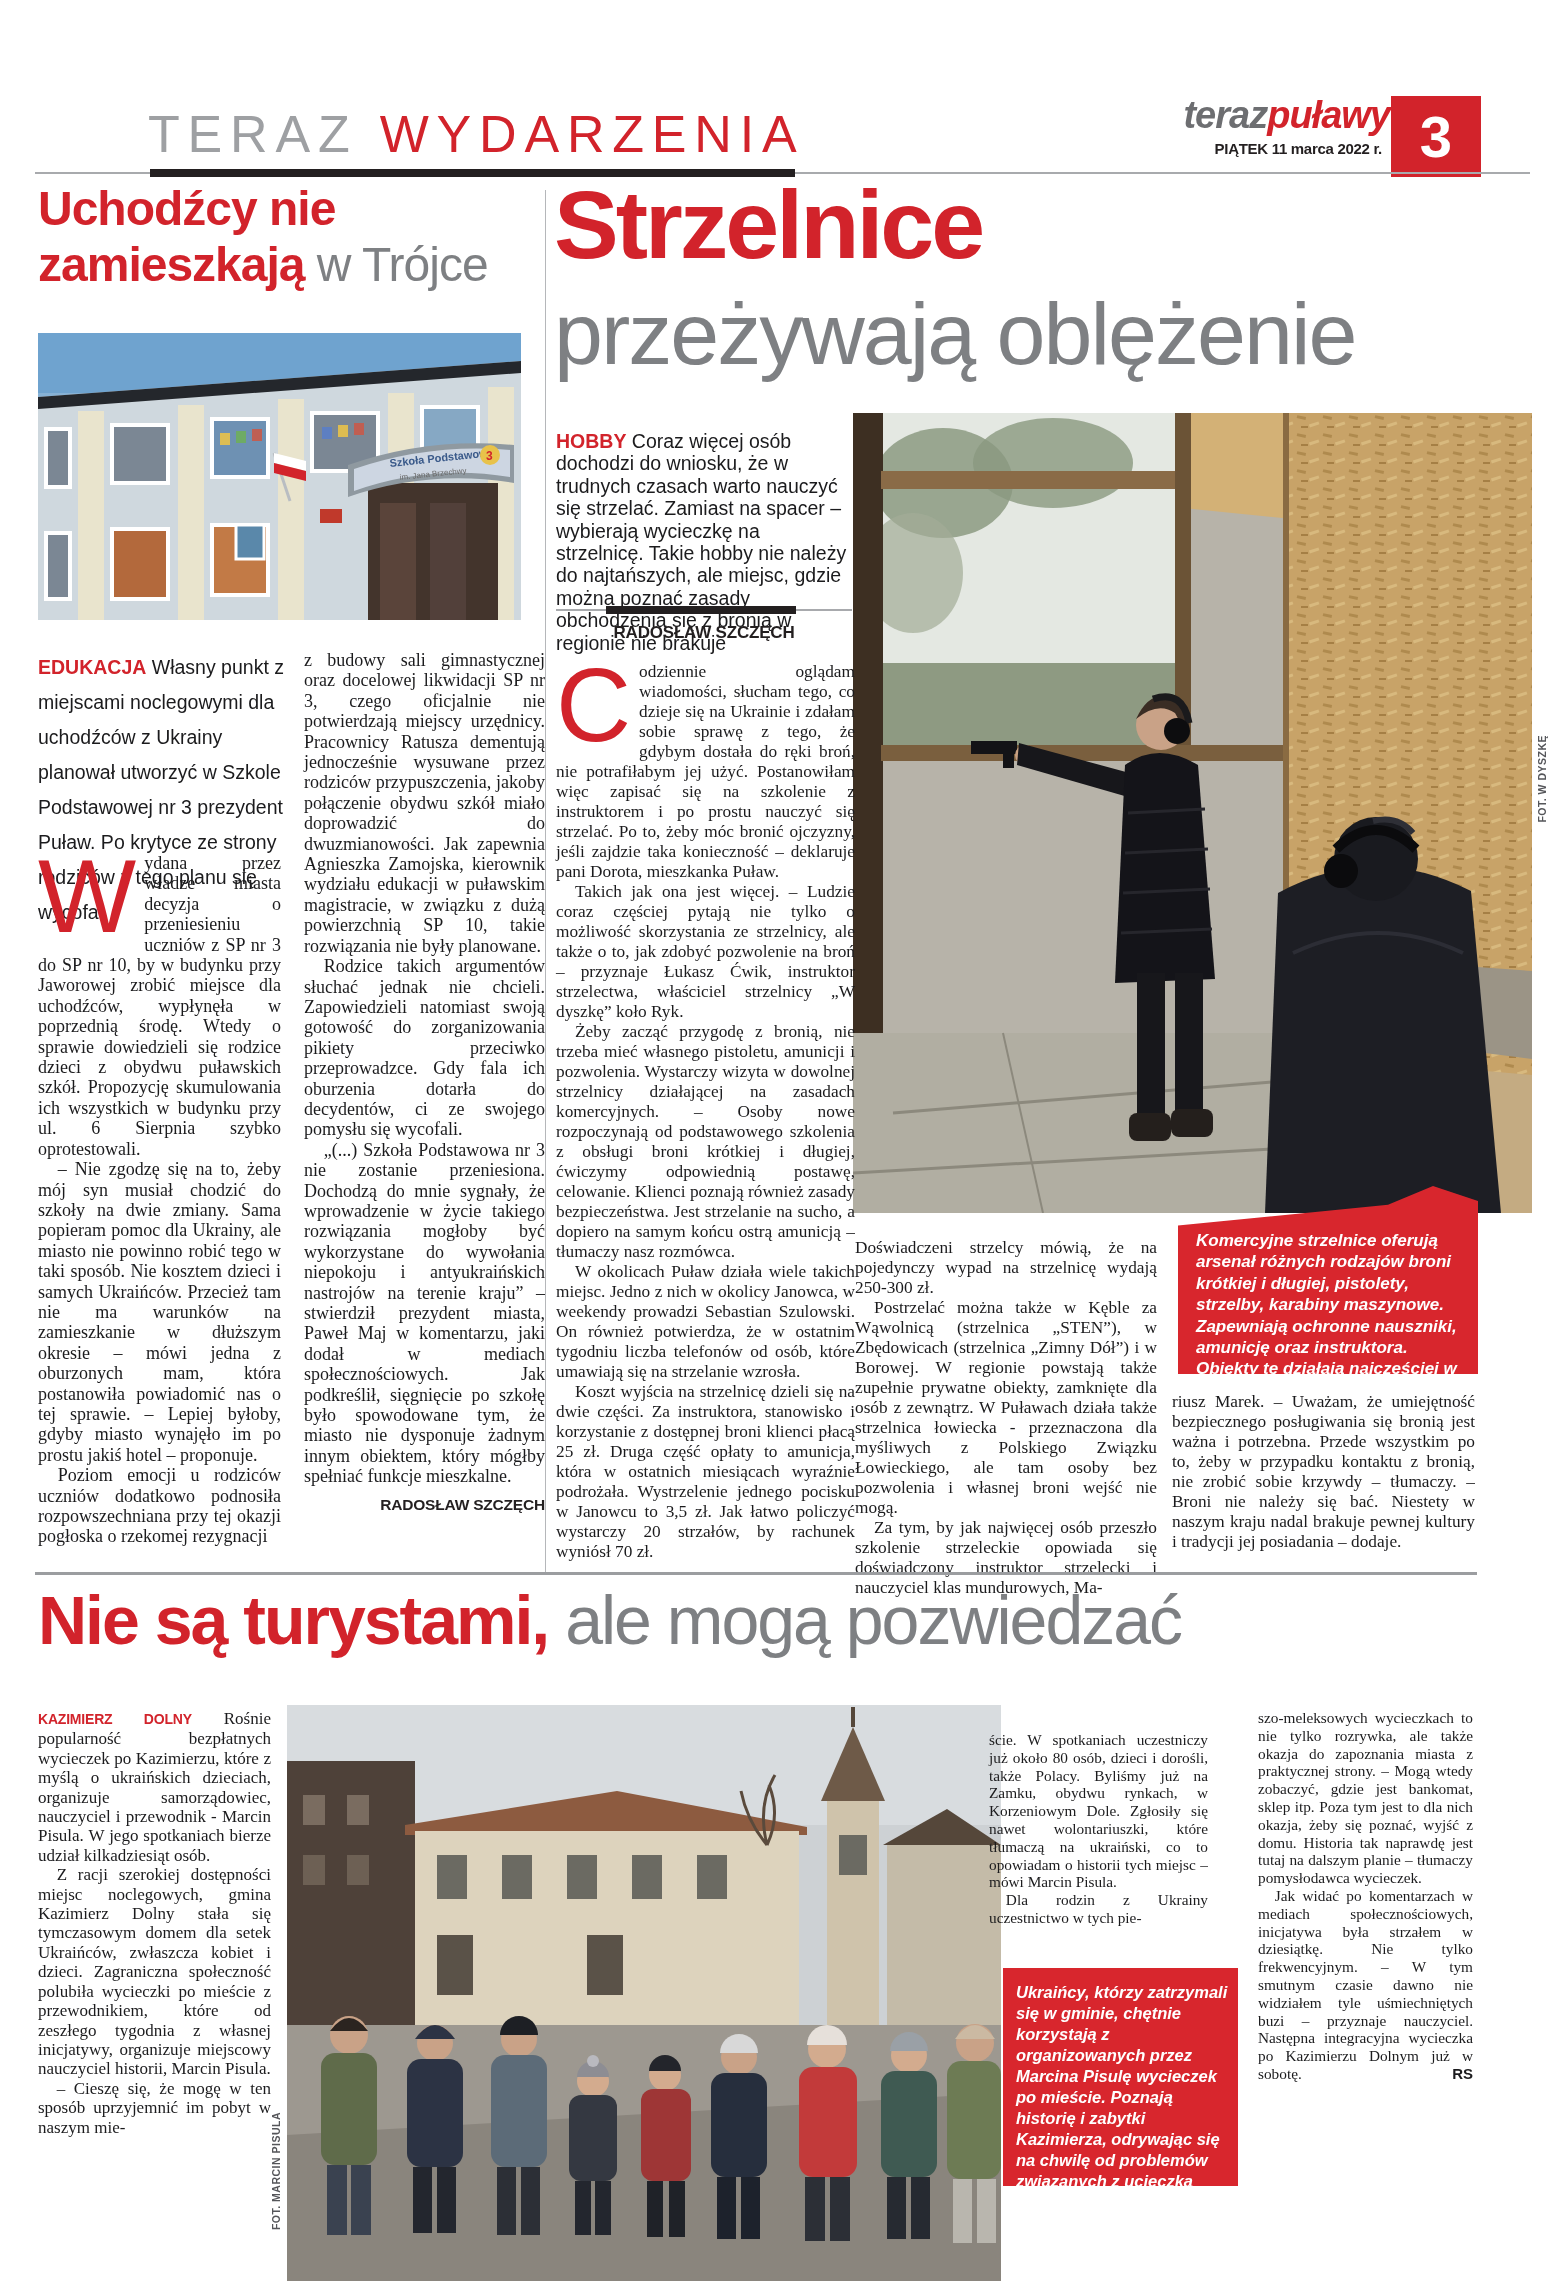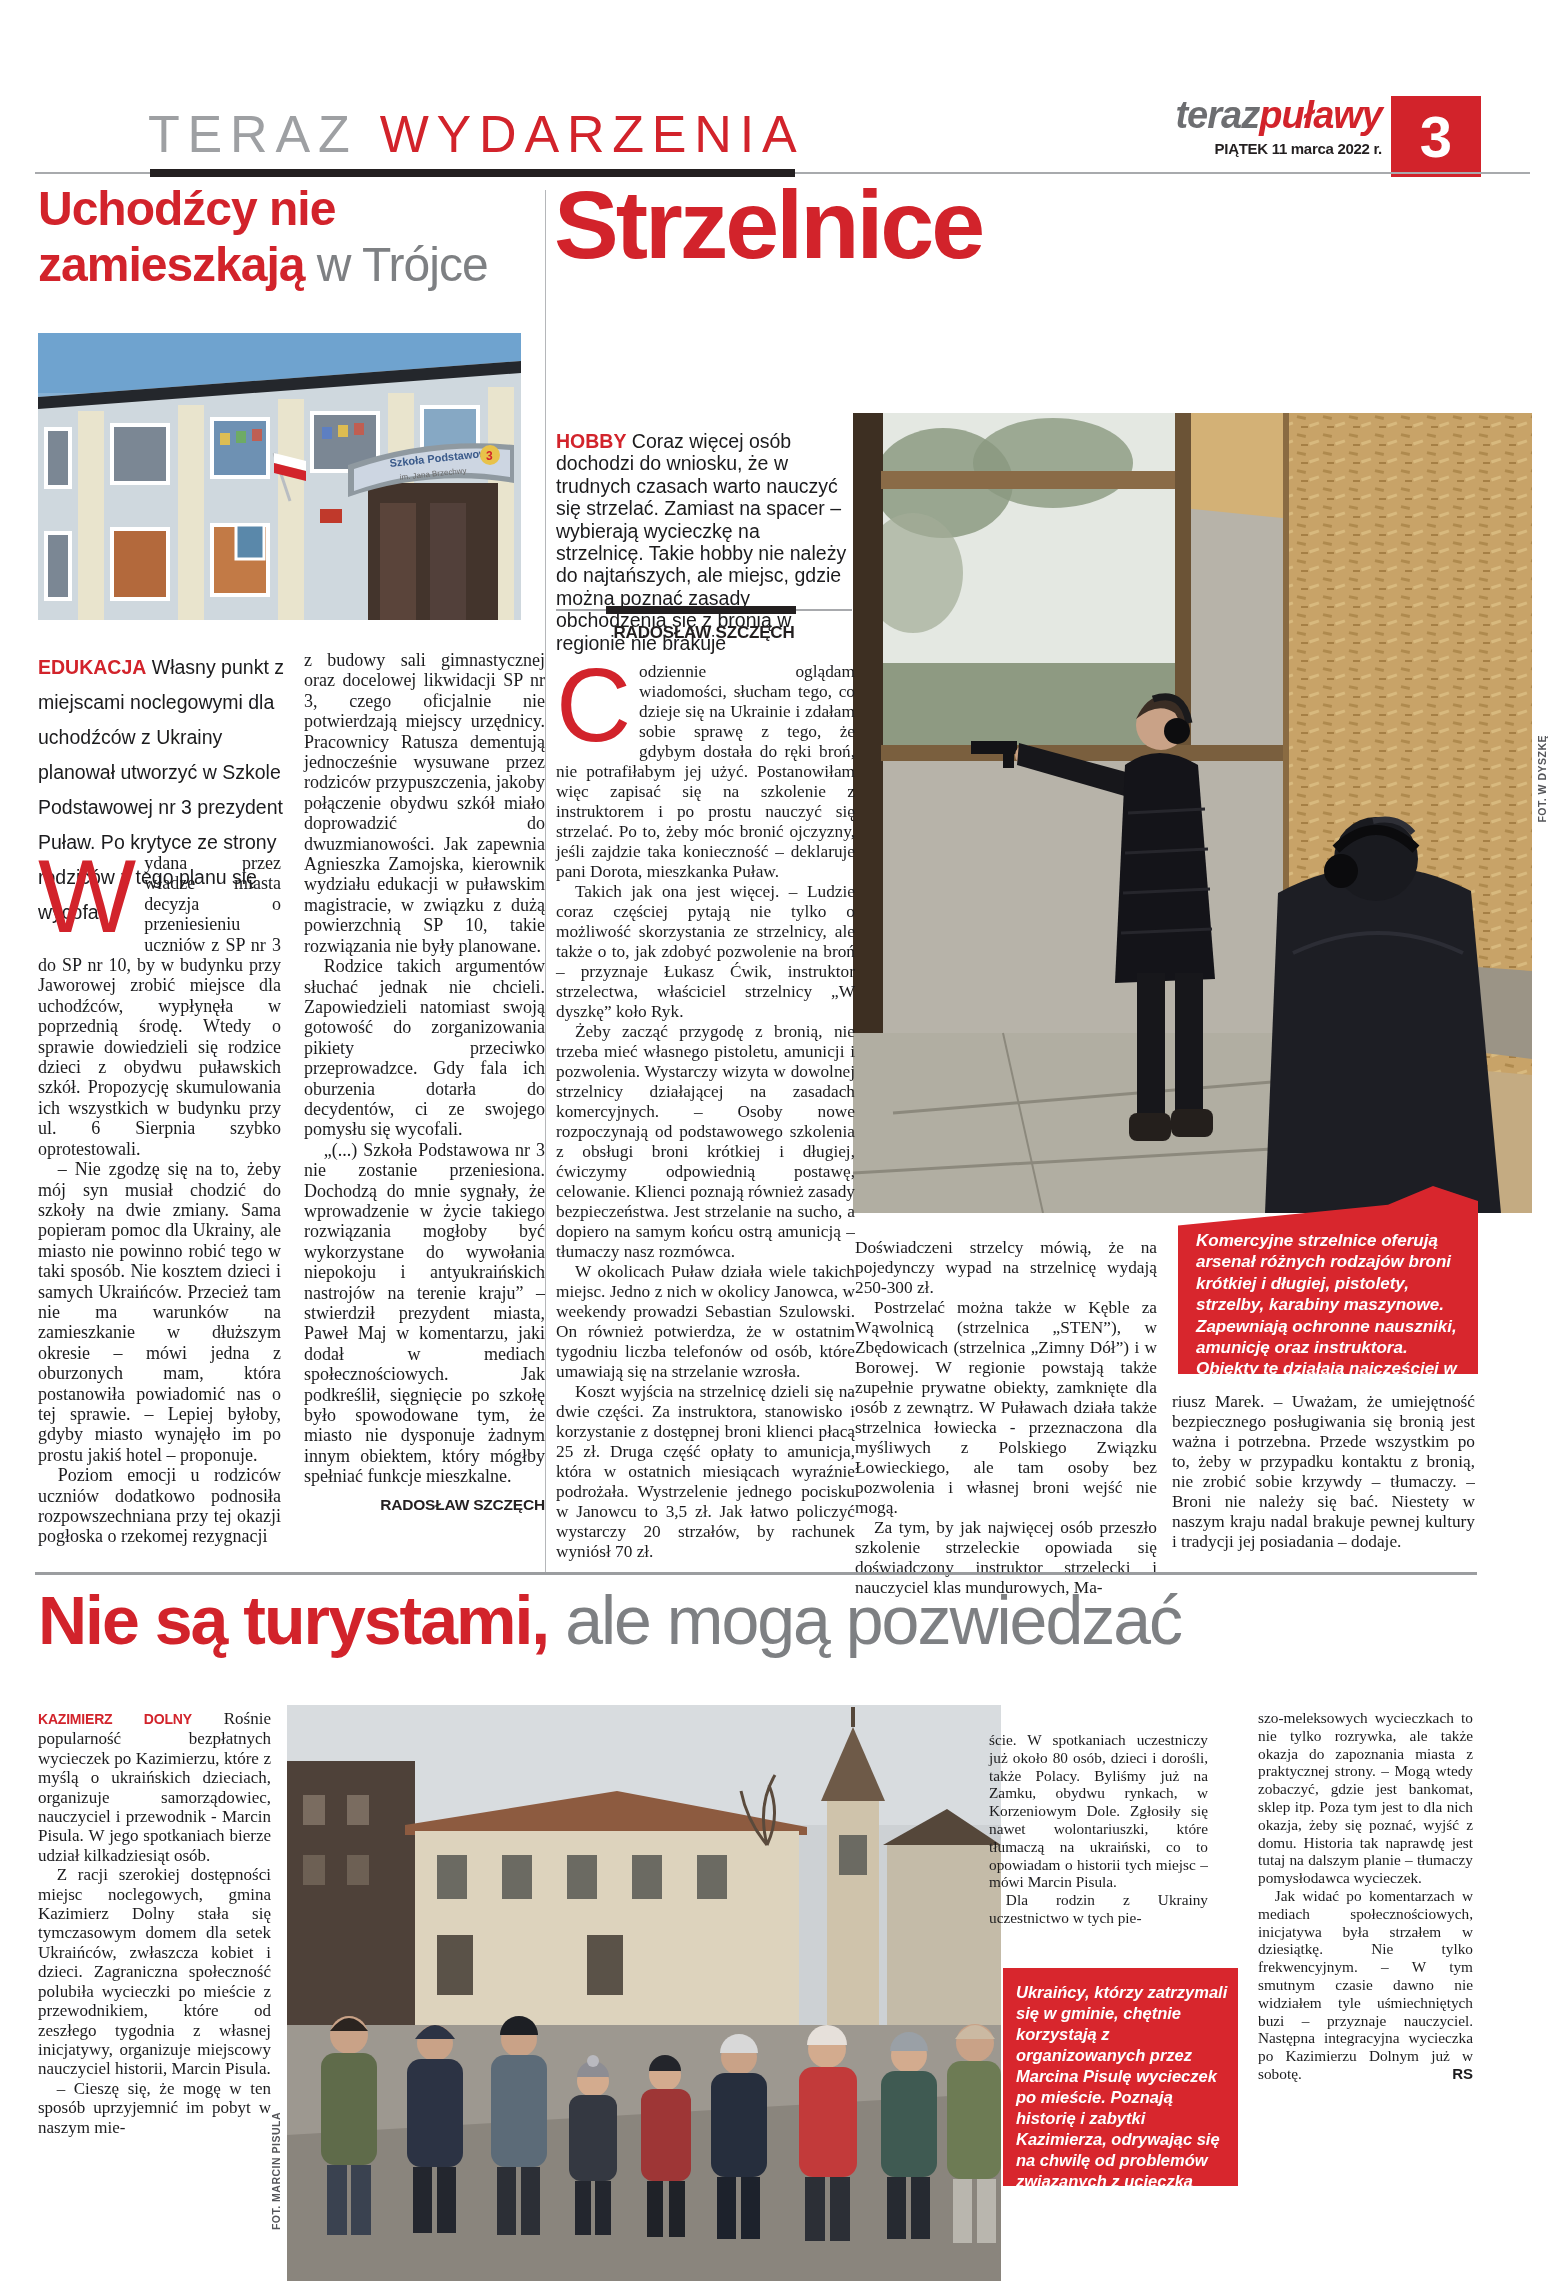--- a/index.html
+++ b/index.html
@@ -7,21 +7,21 @@
         font-family:"Liberation Serif",serif;color:#1b1b1d;}
   .abs{position:absolute;}
   p{margin:0;}
   .just{text-align:justify;}
   .ind{text-indent:1.1em;}
   
   .sec-label{left:148px;top:104px;font-family:"Liberation Sans",sans-serif;font-weight:300;
              font-size:52px;letter-spacing:.15em;white-space:nowrap;}
   .sec-label .g{color:#9ea0a3;}
   .sec-label .r{color:#d2232b;}
-  .logo{right:176px;top:94px;font-family:"Liberation Sans",sans-serif;font-weight:700;
+  .logo{right:168px;top:94px;font-family:"Liberation Sans",sans-serif;font-weight:700;
         font-style:italic;font-size:38px;letter-spacing:-1px;white-space:nowrap;}
   .logo .g{color:#6d6e71;}
   .logo .r{color:#d2232b;}
   .date{right:176px;top:140px;font-family:"Liberation Sans",sans-serif;font-weight:700;
         font-size:15px;color:#231f20;letter-spacing:-.3px;}
   .pagenum{left:1391px;top:96px;width:90px;height:81px;background:#d2232b;color:#fff;
            display:flex;align-items:center;justify-content:center;
            font-family:"Liberation Sans",sans-serif;font-weight:700;font-size:58px;}
   .hrule{left:35px;top:172px;width:1495px;height:2px;background:#a8aaad;}
   .hrule-black{left:150px;top:169px;width:645px;height:8px;background:#231f20;}
@@ -176,20 +176,21 @@
   <div class="abs a1-col2 body-lg just">
     <p>z budowy sali gimnastycznej oraz docelowej likwidacji SP nr 3, czego oficjalnie nie potwierdzają miejscy urzędnicy. Pracownicy Ratusza dementują jednocześnie wysuwane przez rodziców przypuszczenia, jakoby połączenie obydwu szkół miało doprowadzić do dwuzmianowości. Jak zapewnia Agnieszka Zamojska, kierownik wydziału edukacji w puławskim magistracie, w związku z dużą powierzchnią SP 10, takie rozwiązania nie były planowane.</p>
     <p class="ind">Rodzice takich argumentów słuchać jednak nie chcieli. Zapowiedzieli natomiast swoją gotowość do zorganizowania pikiety przeciwko przeprowadzce. Gdy fala ich oburzenia dotarła do decydentów, ci ze swojego pomysłu się wycofali.</p>
     <p class="ind">„(...) Szkoła Podstawowa nr 3 nie zostanie przeniesiona. Dochodzą do mnie sygnały, że wprowadzenie w życie takiego rozwiązania mogłoby być wykorzystane do wywołania niepokoju i antyukraińskich nastrojów na terenie kraju” – stwierdził prezydent miasta, Paweł Maj w komentarzu, jaki dodał w mediach społecznościowych. Jak podkreślił, sięgnięcie po szkołę było spowodowane tym, że miasto nie dysponuje żadnym innym obiektem, który mógłby spełniać funkcje mieszkalne.</p>
     <div class="byline a1-byline">RADOSŁAW SZCZĘCH</div>
   </div>
 
   <div class="abs vrule"></div>
 
   <div class="abs a2-hl-red">Strzelnice</div>
+  <div class="abs a2-hl-gray">przeżywają oblężenie</div>
 
   <div class="abs a2-lead">
     <span class="kicker">HOBBY</span><span> Coraz więcej osób dochodzi do wniosku, że w trudnych czasach warto nauczyć się strzelać. Zamiast na spacer – wybierają wycieczkę na strzelnicę. Takie hobby nie należy do najtańszych, ale miejsc, gdzie można poznać zasady obchodzenia się z bronią w regionie nie brakuje</span>
   </div>
 
   <div class="abs a2-bylineblock">
     <div class="byline-rule">
         <span class="thin"></span>
         <span class="thick"></span>
       </div>

